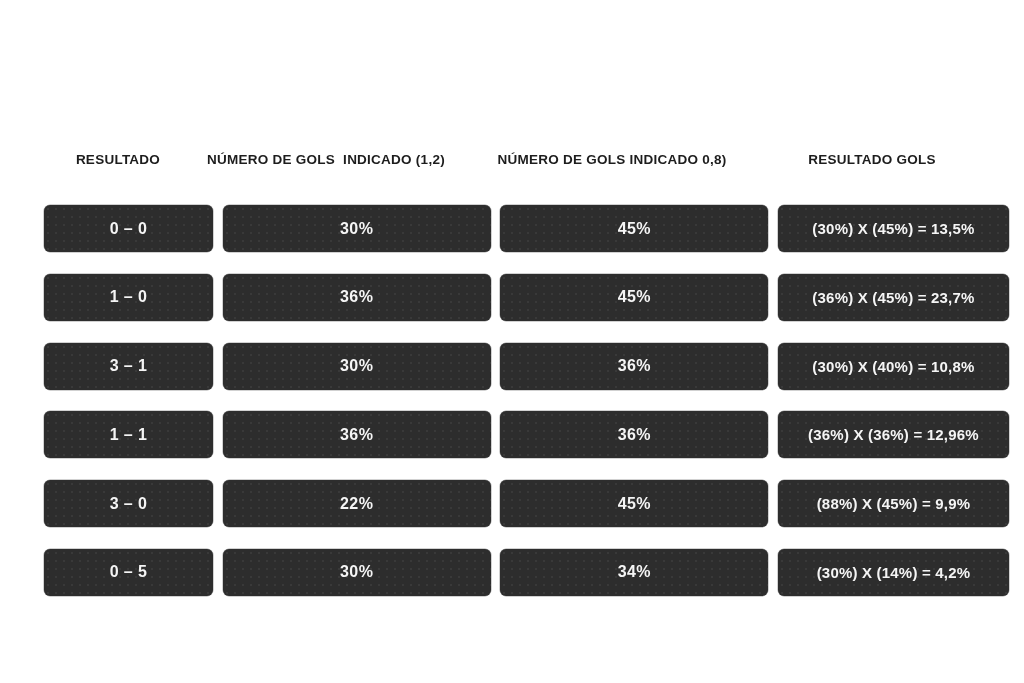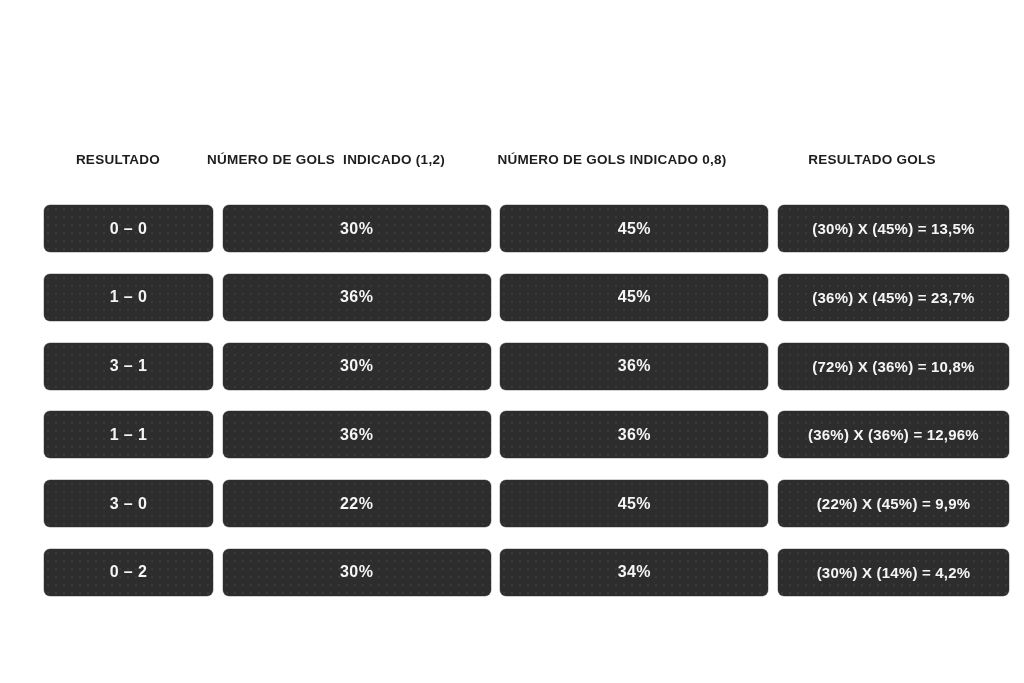--- a/index.html
+++ b/index.html
@@ -81,38 +81,38 @@
       <div class="cell score">1 – 0</div>
       <div class="cell percent">36%</div>
       <div class="cell percent">45%</div>
       <div class="cell exact">(36%) X (45%) = 23,7%</div>
     </div>
 
     <div class="t-row">
       <div class="cell score">3 – 1</div>
       <div class="cell percent">30%</div>
       <div class="cell percent">36%</div>
-      <div class="cell exact">(72%) X (36%) = 10,8%</div>
+      <div class="cell exact">(30%) X (40%) = 10,8%</div>
     </div>
 
     <div class="t-row">
       <div class="cell score">1 – 1</div>
       <div class="cell percent">36%</div>
       <div class="cell percent">36%</div>
       <div class="cell exact">(36%) X (36%) = 12,96%</div>
     </div>
 
     <div class="t-row">
       <div class="cell score">3 – 0</div>
       <div class="cell percent">22%</div>
       <div class="cell percent">45%</div>
-      <div class="cell exact">(22%) X (45%) = 9,9%</div>
+      <div class="cell exact">(88%) X (45%) = 9,9%</div>
     </div>
 
     <div class="t-row">
-      <div class="cell score">0 – 2</div>
+      <div class="cell score">0 – 5</div>
       <div class="cell percent">30%</div>
       <div class="cell percent">34%</div>
       <div class="cell exact">(30%) X (14%) = 4,2%</div>
     </div>
 
   </div>
 </div>
 
 </body></html>

